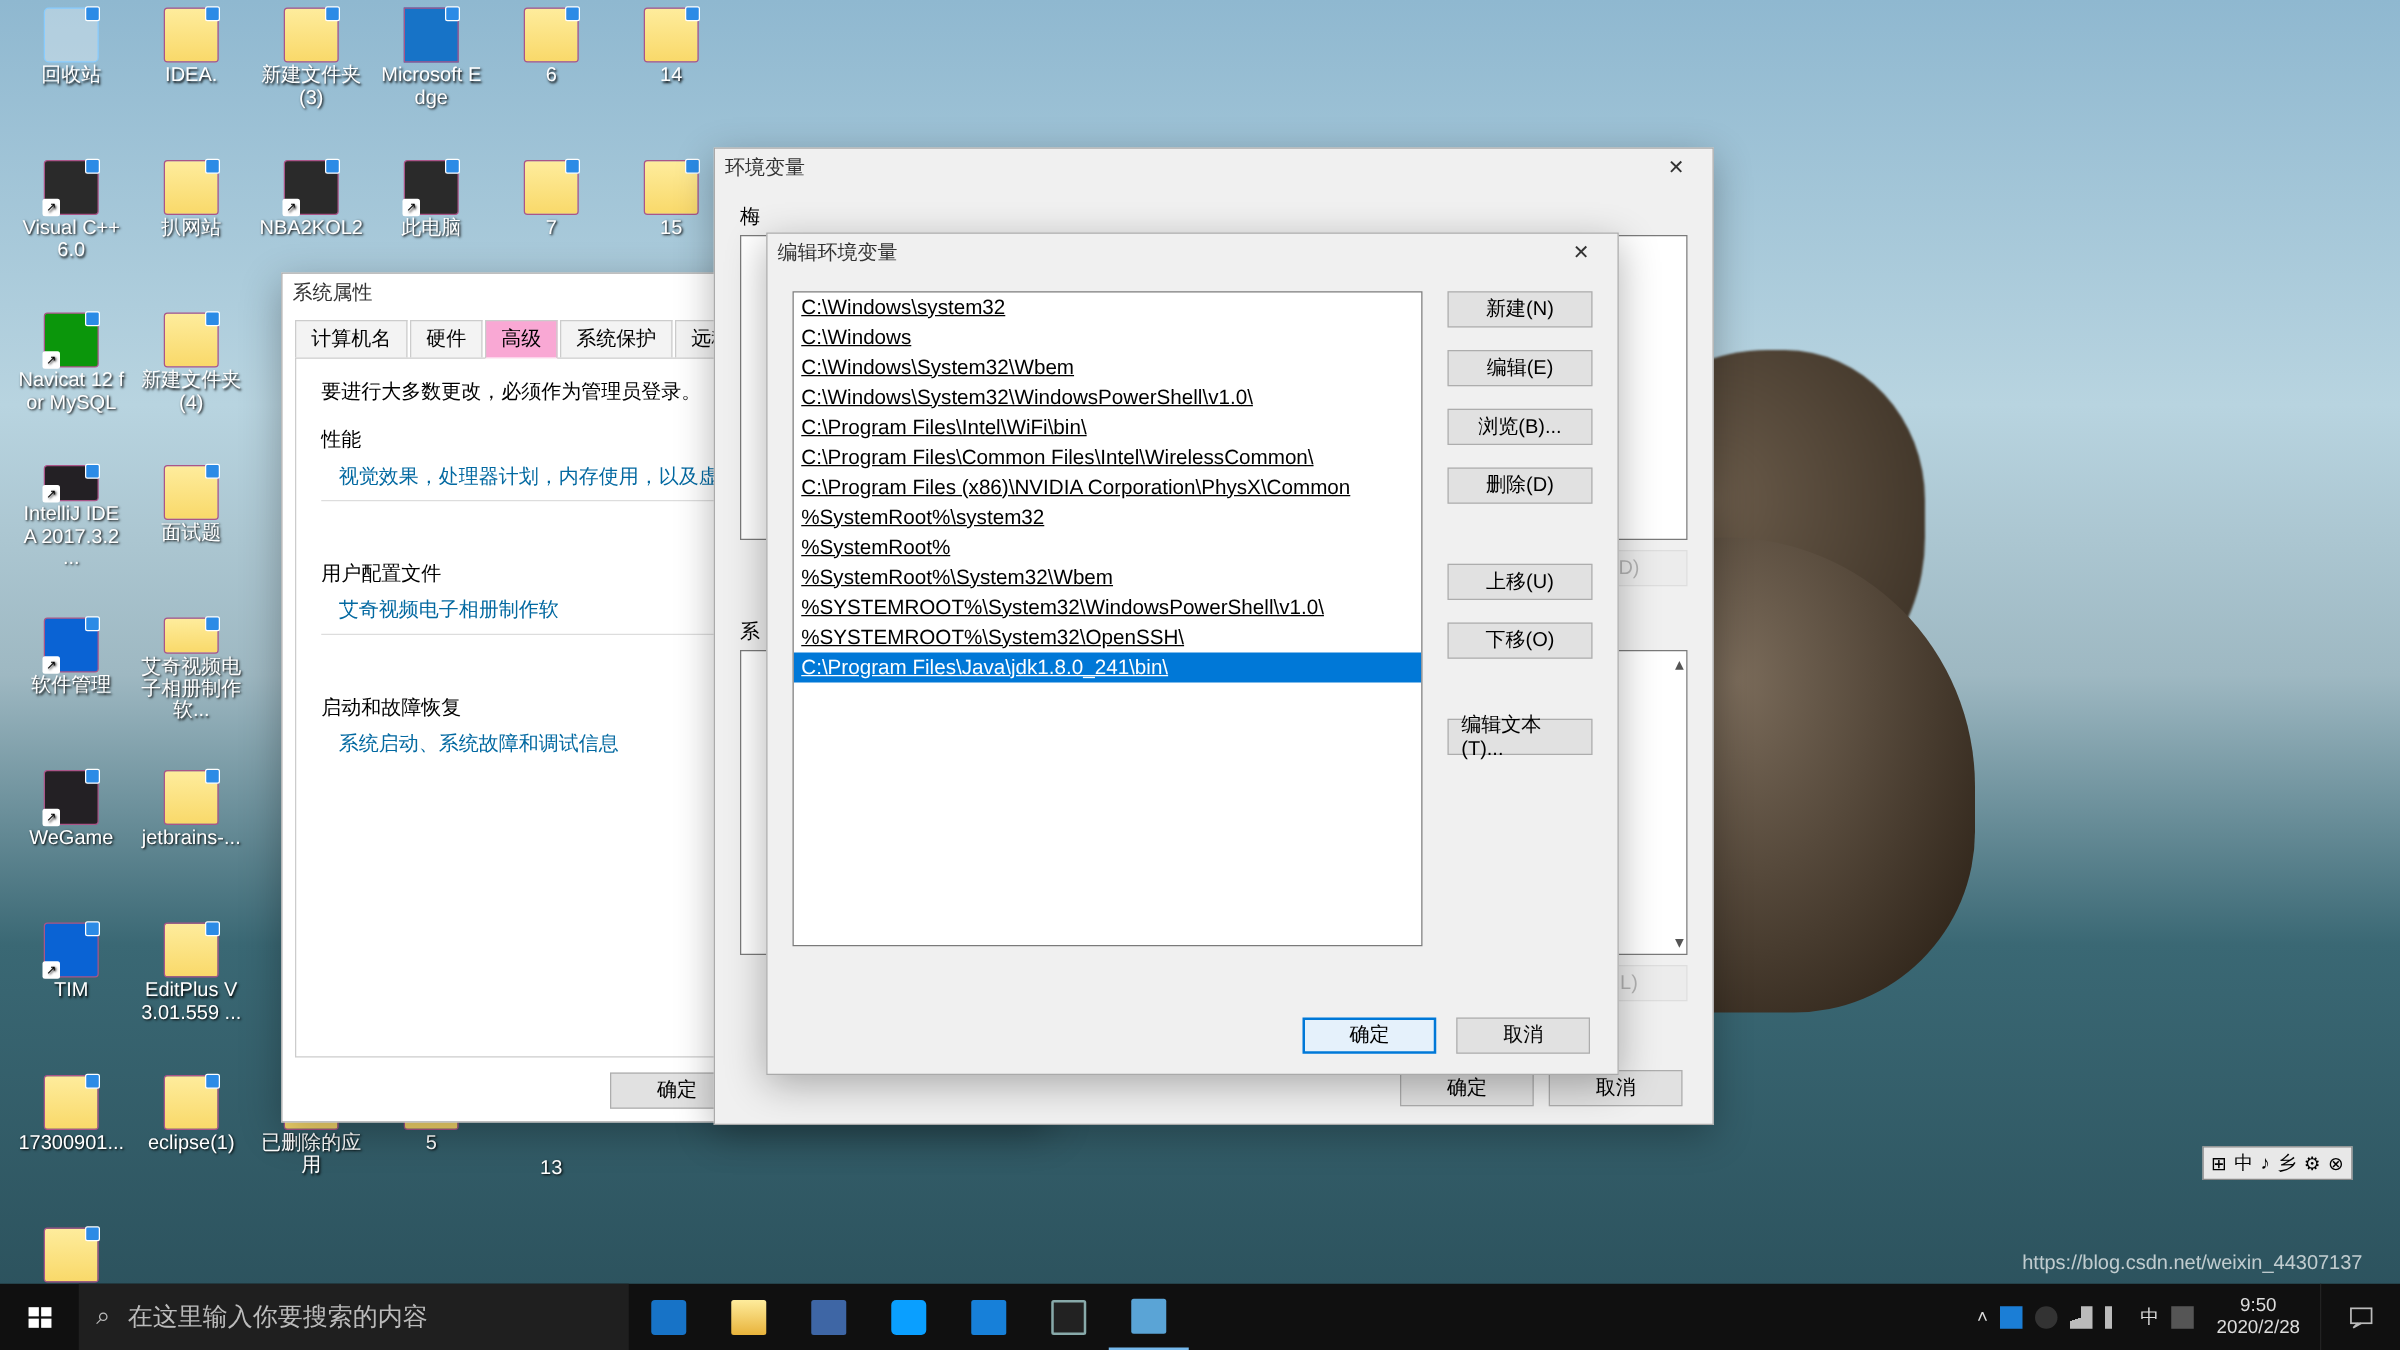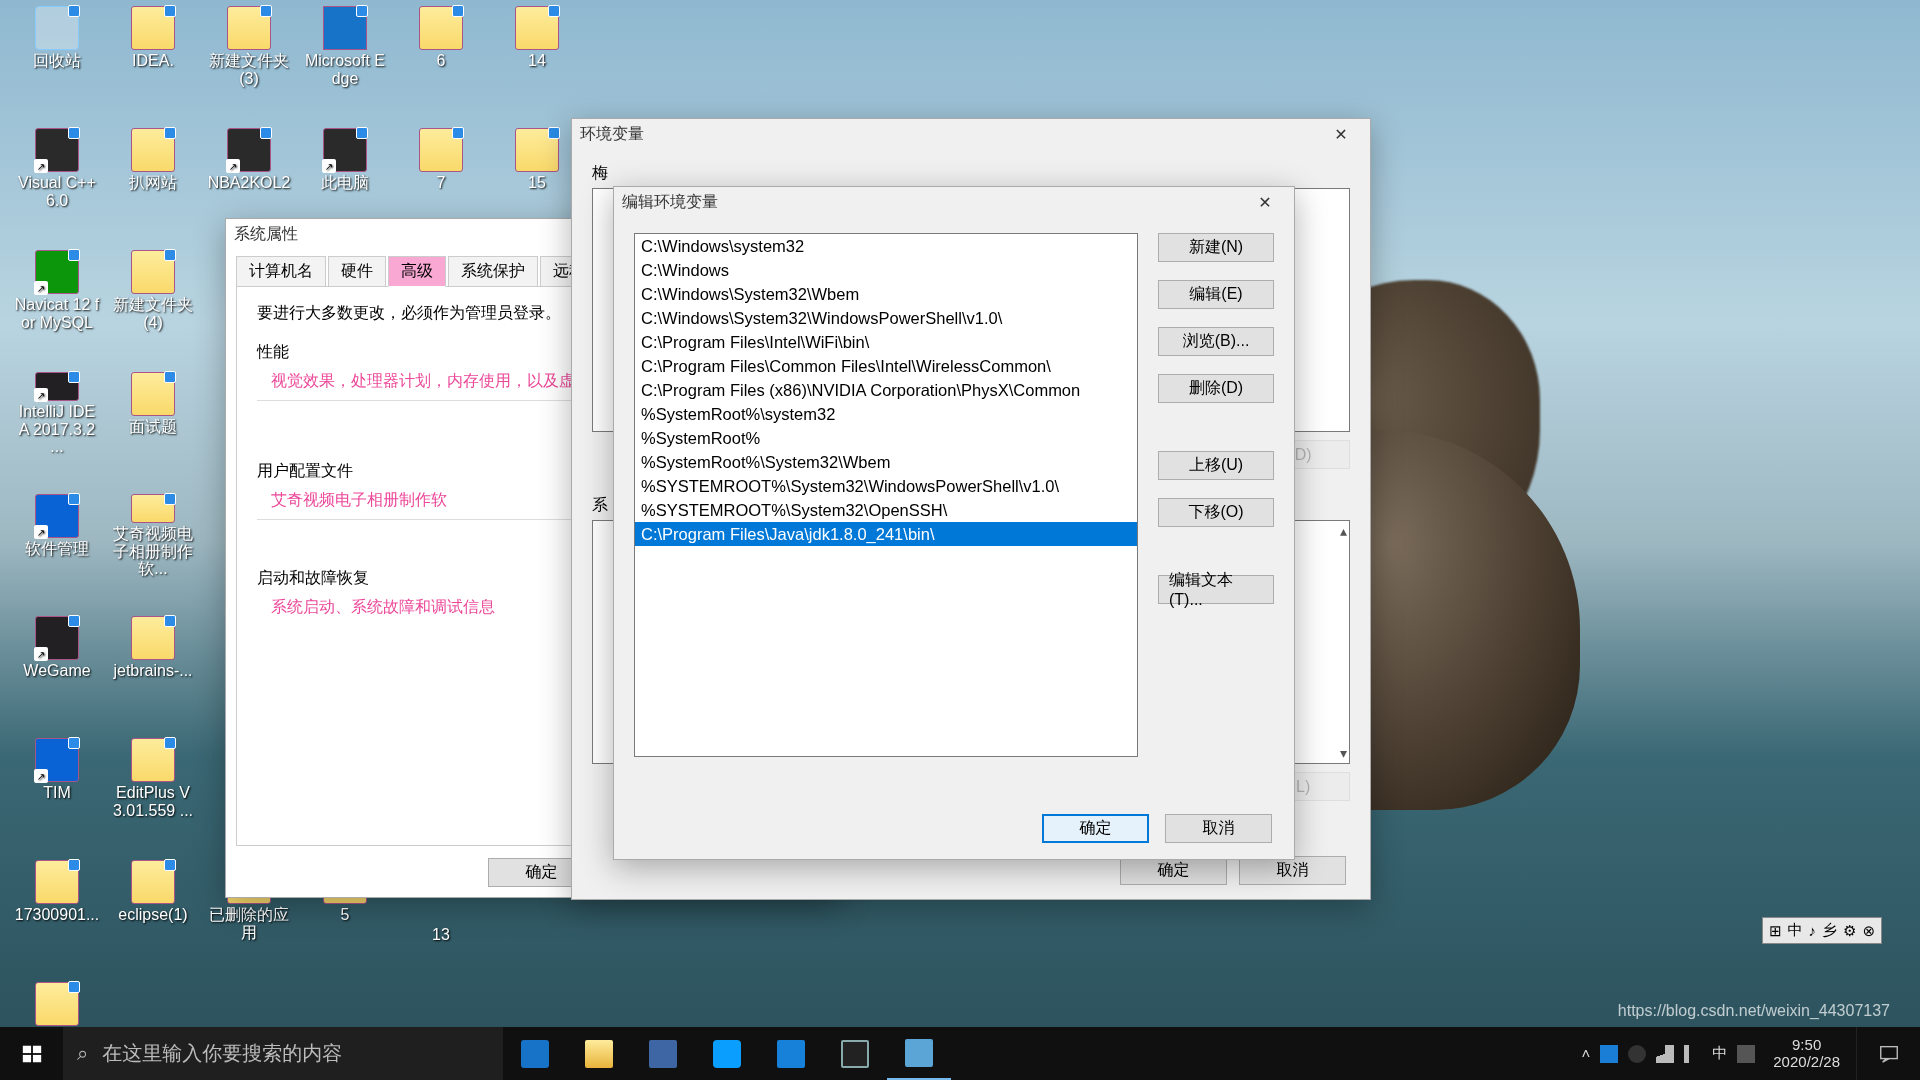--- a/index.html
+++ b/index.html
@@ -79,21 +79,21 @@
 .tab {
   padding: 4px 12px; font-size: 16px; border: 1px solid #ccc; border-bottom: none;
   background: #f3f3f3; position: relative; top: 1px;
 }
 .tab.active { background: #f9a8d4; border-bottom: 1px solid #fff; z-index: 2; }
 .tabbody {
   border: 1px solid #ccc; margin: 0 10px 10px 10px; background: #fff;
   padding: 16px 20px; height: 560px; position: relative; overflow: hidden;
 }
 .section-title { font-size: 16px; margin-top: 18px; }
-.section-sub { font-size: 16px; padding: 8px 0 0 14px; color: #ec4899; }
+.section-sub { font-size: 16px; padding: 8px 0 0 14px; color: #0369a1; }
 .hr { height: 1px; background: #ddd; margin: 8px 0 0 0; }
 .btn {
   min-width: 107px; height: 29px; padding: 0 10px;
   background: #e1e1e1; border: 1px solid #adadad;
   font-size: 16px; display: inline-flex; align-items: center; justify-content: center;
 }
 .btn-row-bottom {
   position: absolute; bottom: 10px; right: 14px; display: flex; gap: 8px;
 }
 
@@ -111,21 +111,21 @@
 
 
 .win-edit { left: 613px; top: 186px; width: 682px; height: 674px; background: #f0f0f0; }
 .edit-body { padding: 16px 20px; display: flex; gap: 20px; height: calc(100% - 30px); position: relative; }
 .path-list {
   flex: 1; background: #fff; border: 1px solid #7a7a7a;
   height: 524px; overflow: hidden;
 }
 .path-list .row {
   font-size: 16.5px; padding: 1px 6px; white-space: nowrap;
-  color: #000; height: 24px; display: flex; align-items: center;
+  color: #000; height: 24px; display: flex; align-items: center; text-decoration: underline;
 }
 .path-list .row.selected { background: #0078d7; color: #fff; }
 .side-btns { display: flex; flex-direction: column; gap: 18px; }
 .side-btns .spacer { height: 12px; }
 .side-btns .btn { width: 116px; }
 .edit-bottom {
   position: absolute; bottom: 16px; right: 22px; display: flex; gap: 16px;
 }
 .btn.primary { border: 2px solid #0078d7; background: #e5f1fb; }
 
@@ -406,21 +406,21 @@
         <div class="tab">系统保护</div>
         <div class="tab">远程</div>
       </div>
     <div class="tabbody">
       <div style="font-size:16px;">要进行大多数更改，必须作为管理员登录。</div>
 
       <div class="section-title">性能</div>
       <div class="section-sub">视觉效果，处理器计划，内存使用，以及虚</div>
       <div class="hr"></div>
 
-      <div class="section-title" style="margin-top:60px">用户配置文件</div>
+      <div class="section-title" style="margin-top:48px">用户配置文件</div>
       <div class="section-sub">艾奇视频电子相册制作软</div>
       <div class="hr"></div>
 
       <div class="section-title" style="margin-top:48px">启动和故障恢复</div>
       <div class="section-sub">系统启动、系统故障和调试信息</div>
     </div>
     <div class="btn-row-bottom">
       <div class="btn">确定</div>
       <div class="btn">取消</div>
       <div class="btn" style="opacity:.55">应用(A)</div>

